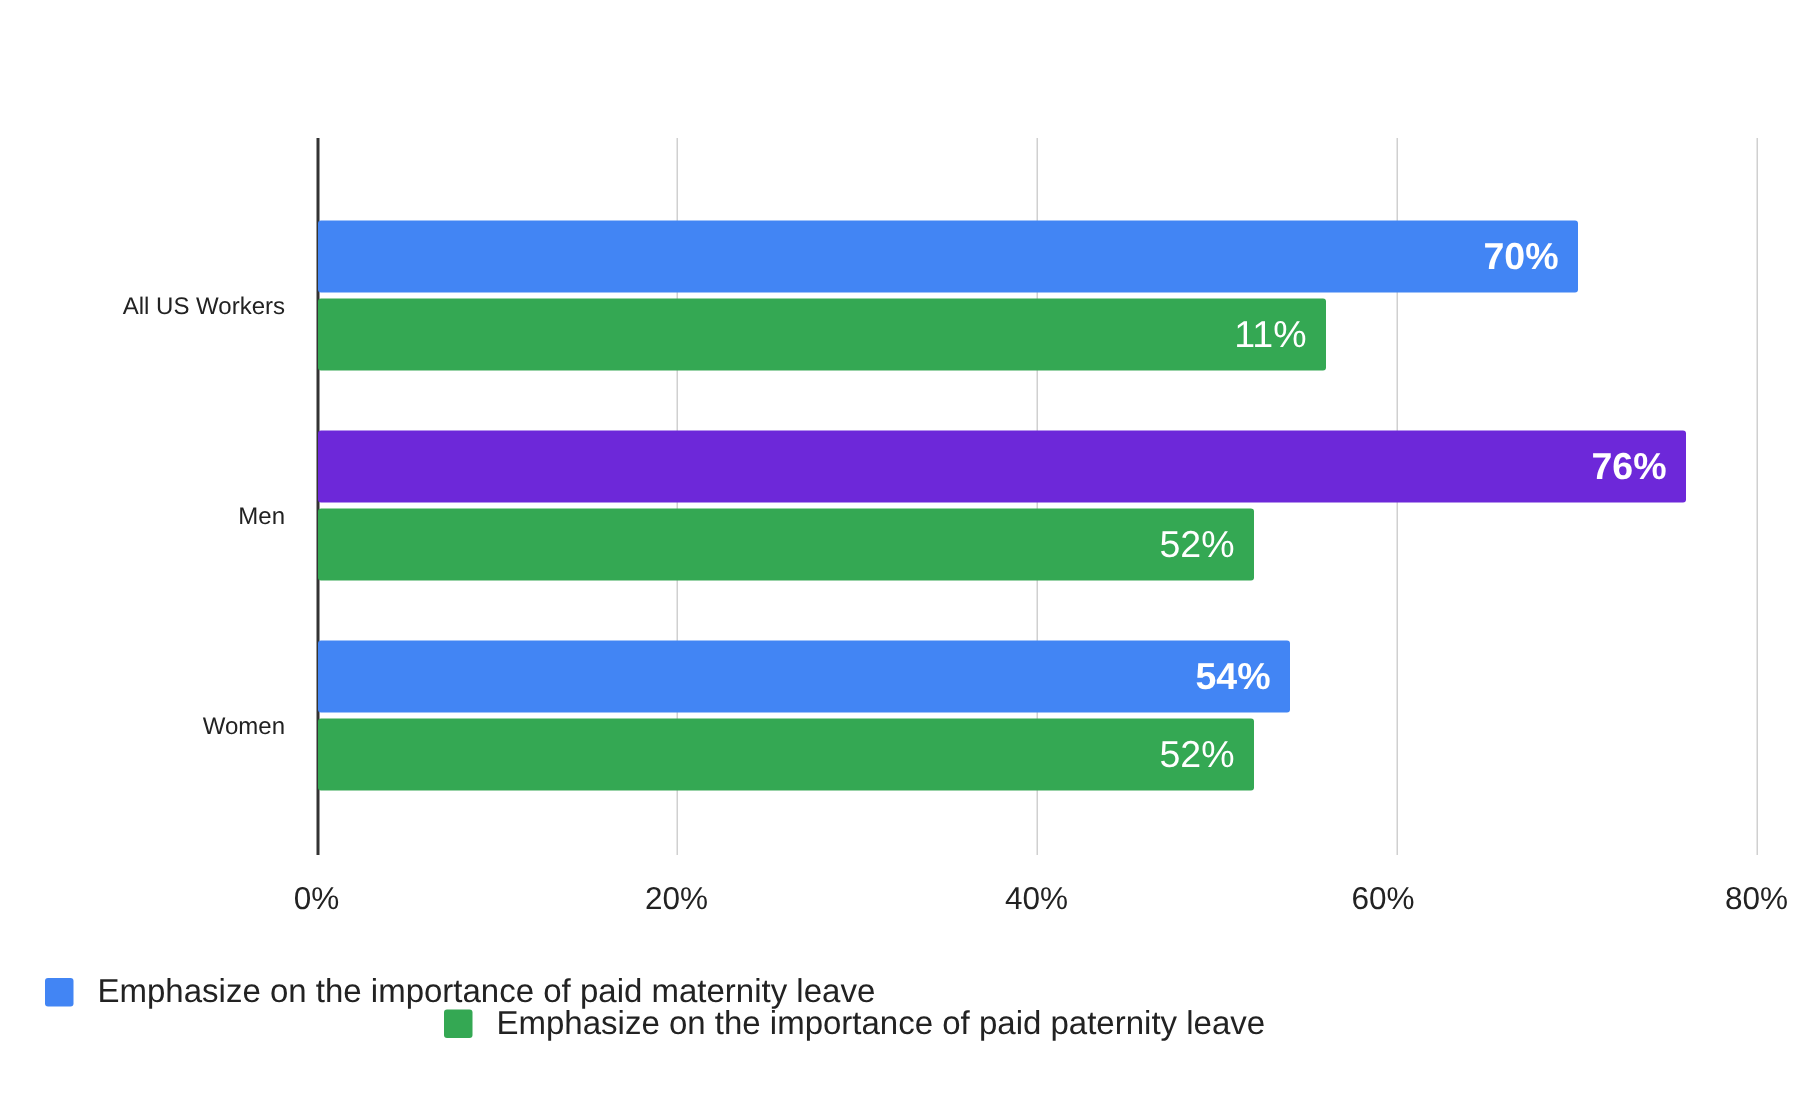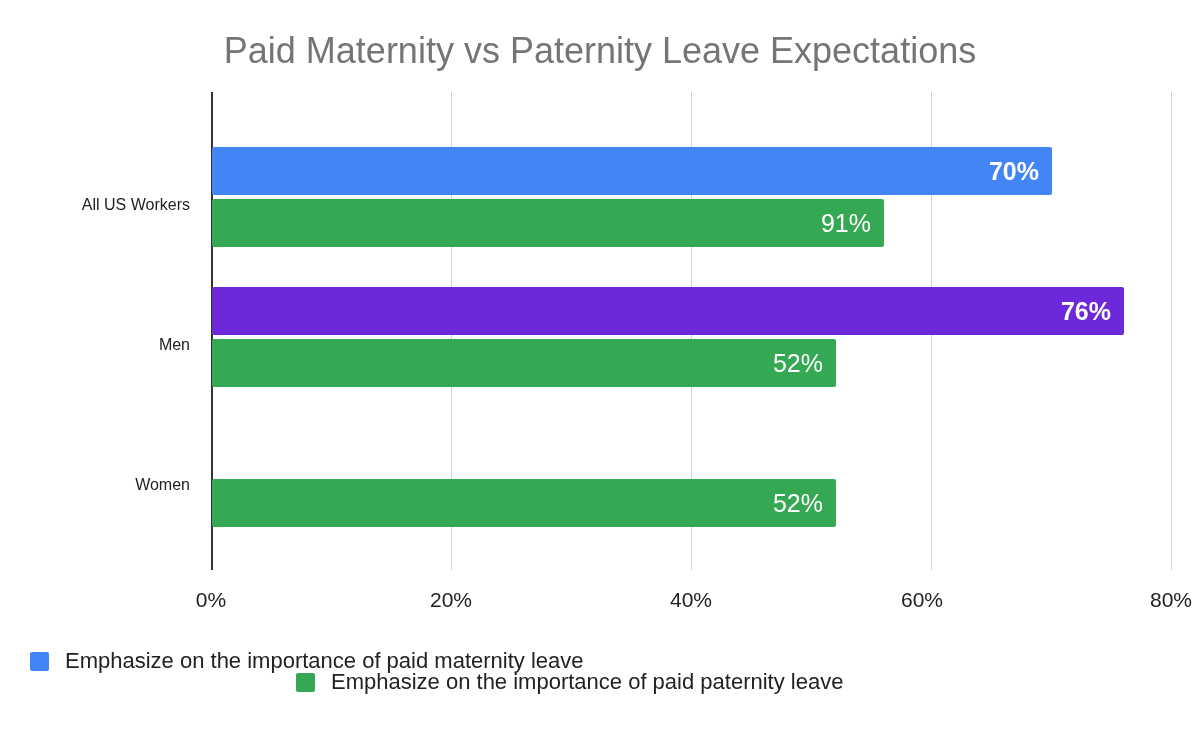--- a/index.html
+++ b/index.html
@@ -131,40 +131,42 @@
     margin-left: 16px;
     font-size: 22px;
     color: #222222;
   }
 </style>
 </head>
 <body>
 
 <div id="chart-root">
 
-  <div class="chart-title">Paid Maternity vs Paternity Leave Expectations</div>
 
   <div class="plot">
 
     <div class="axis-line"></div>
   <div class="gridline" style="left: 240px;"></div>
       <div class="gridline" style="left: 480px;"></div>
       <div class="gridline" style="left: 720px;"></div>
       <div class="gridline" style="left: 960px;"></div>
       <div class="bar blue" style="top: 55px; width: 840px; background: rgb(66, 133, 244);">
         <span class="bar-label">70%</span>
       </div>
       <div class="bar green" style="top: 107px; width: 672px; background: rgb(52, 168, 83);">
-        <span class="bar-label">91%</span>
+        <span class="bar-label">11%</span>
       </div>
       <div class="bar blue" style="top: 195px; width: 912px; background: #6d28d9;">
         <span class="bar-label">76%</span>
       </div>
       <div class="bar green" style="top: 247px; width: 624px; background: rgb(52, 168, 83);">
         <span class="bar-label">52%</span>
+      </div>
+      <div class="bar blue" style="top: 335px; width: 648px; background: rgb(66, 133, 244);">
+        <span class="bar-label">54%</span>
       </div>
       <div class="bar green" style="top: 387px; width: 624px; background: rgb(52, 168, 83);">
         <span class="bar-label">52%</span>
       </div>
     </div>
 
 <div class="xtick" style="left: 211px;">0%</div>
     <div class="xtick" style="left: 451px;">20%</div>
     <div class="xtick" style="left: 691px;">40%</div>
     <div class="xtick" style="left: 922px;">60%</div>

